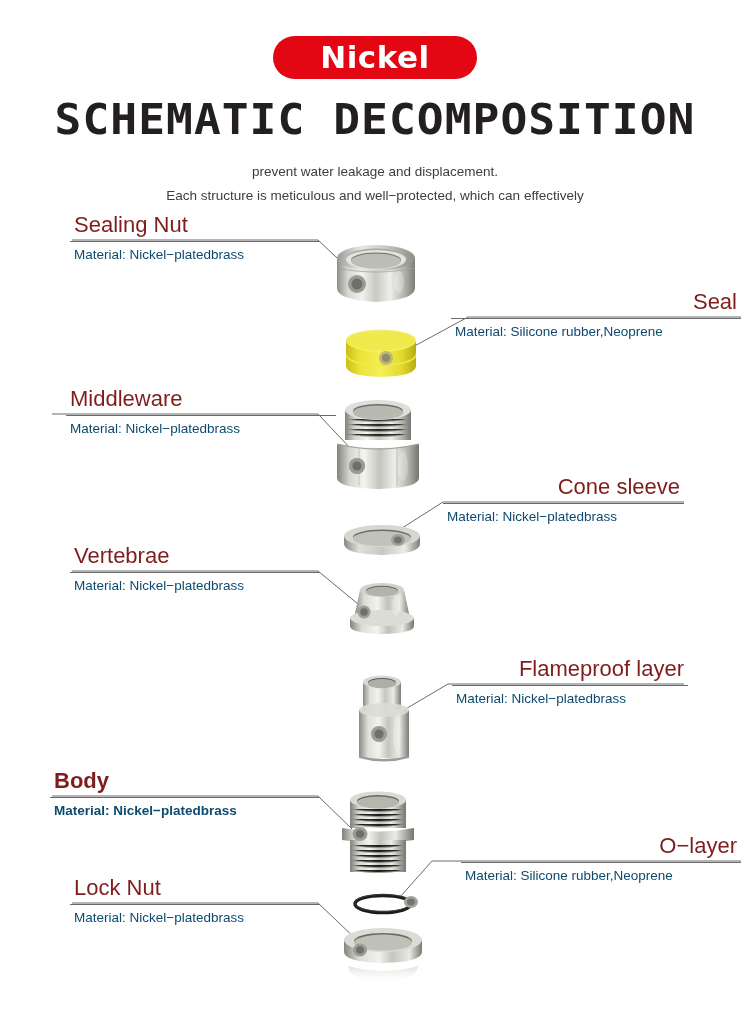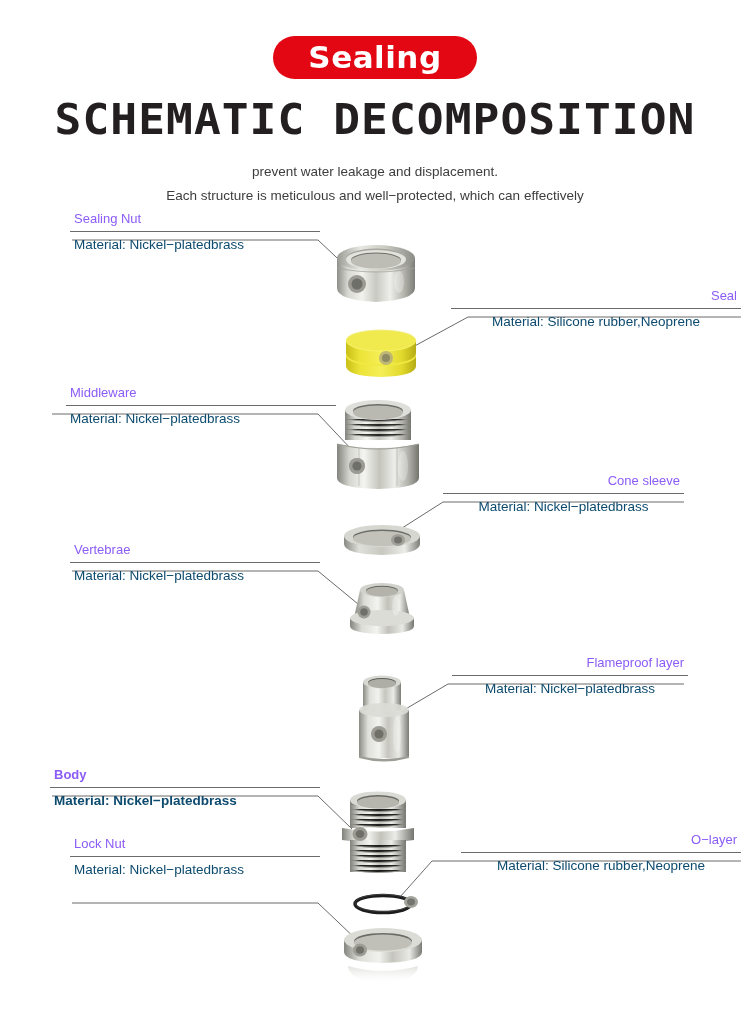--- a/index.html
+++ b/index.html
@@ -30,47 +30,47 @@
     line-height:1.05;
   }
   .subtitle{
     position:absolute;left:0;right:0;top:160px;text-align:center;
     font-size:13.5px;color:#3d3d3d;line-height:1.75;
   }
 
   
   .callout{position:absolute;}
   .callout .c-title{
-    font-size:13px;color:#8b5cf6;line-height:1.15;
+    font-size:22px;color:#7f1d1d;line-height:1.15;
     padding:0 4px 4px 4px;white-space:nowrap;
   }
   .callout .c-rule{height:1px;background:#6b6b6b;width:100%;}
   .callout .c-mat{
     font-size:13.5px;color:#0c4a6e;line-height:1.15;
     padding:5px 4px 0 4px;white-space:nowrap;
   }
   .callout.left .c-title{text-align:left;}
   .callout.left .c-mat{text-align:left;}
   .callout.right .c-title{text-align:right;}
-  .callout.right .c-mat{text-align:center;}
+  .callout.right .c-mat{text-align:left;}
 
   
   .leaders{position:absolute;inset:0;pointer-events:none;}
 
   
   .part{position:absolute;}
   .part svg{display:block;overflow:visible;}
 </style>
 </head>
 <body>
 
 <div class="stage">
 
   <div class="logo" style="background:#e30613;">
-    <span class="logo-text">Sealing</span>
+    <span class="logo-text">Nickel</span>
   </div>
 
   <div class="main-title">SCHEMATIC DECOMPOSITION</div>
 
   <div class="subtitle">
     <div>prevent water leakage and displacement.</div>
     <div>Each structure is meticulous and well−protected, which can effectively</div>
   </div>
 
   <svg class="leaders" width="750" height="1019" viewBox="0 0 750 1019">
@@ -377,19 +377,19 @@
     <div class="c-rule"></div>
     <div class="c-mat">Material: Nickel−platedbrass</div>
   </div>
 
   <div class="callout right" style="left:461px;top:833px;width:280px;">
     <div class="c-title">O−layer</div>
     <div class="c-rule"></div>
     <div class="c-mat">Material: Silicone rubber,Neoprene</div>
   </div>
 
-  <div class="callout left" style="left:70px;top:837px;width:250px;">
+  <div class="callout left" style="left:70px;top:875px;width:250px;">
     <div class="c-title">Lock Nut</div>
     <div class="c-rule"></div>
     <div class="c-mat">Material: Nickel−platedbrass</div>
   </div>
 
 </div>
 
 </body></html>

